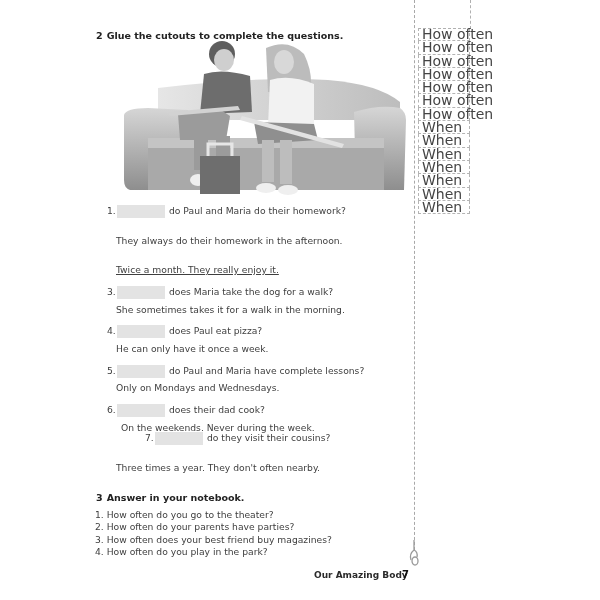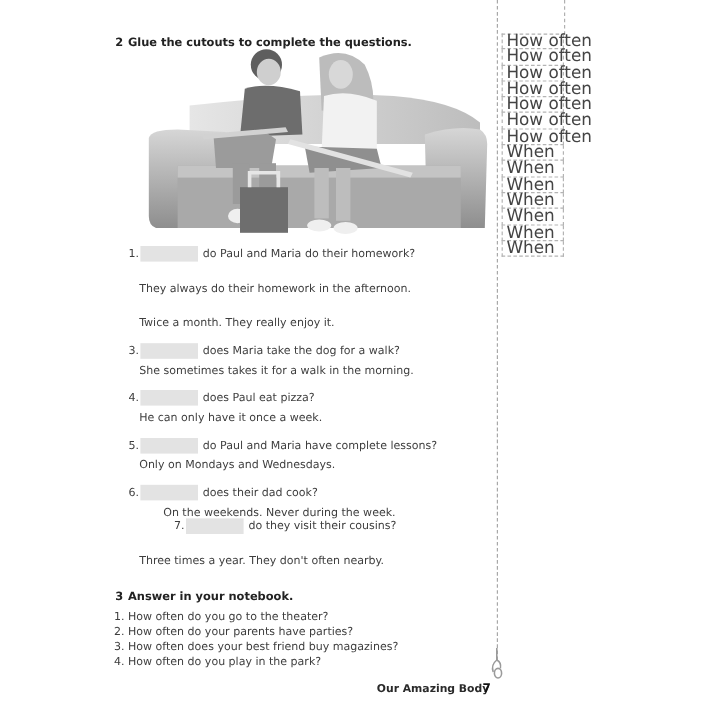--- a/index.html
+++ b/index.html
@@ -92,41 +92,41 @@
 
     <rect x="82" y="116" width="40" height="38" fill="#6e6e6e"></rect>
     <path d="M90 116 L90 104 L114 104 L114 116" fill="none" stroke="#e6e6e6" stroke-width="3"></path>
   </svg>
 
   <div class="q" style="top:205px;">
     <span class="num">1.</span><span class="blank"></span><span>do Paul and Maria do their homework?</span>
   </div>
   <div class="a" style="top:207px;margin-top:28px;">They always do their homework in the afternoon.</div>
 
-  <div class="a" style="top:264px;">Twice a month. They really enjoy it.</div>
+  <div class="a" style="top:264px;text-decoration:underline;">Twice a month. They really enjoy it.</div>
 
   <div class="q" style="top:286px;">
     <span class="num">3.</span><span class="blank"></span><span>does Maria take the dog for a walk?</span>
   </div>
   <div class="a" style="top:304px;">She sometimes takes it for a walk in the morning.</div>
 
   <div class="q" style="top:325px;">
     <span class="num">4.</span><span class="blank"></span><span>does Paul eat pizza?</span>
   </div>
   <div class="a" style="top:343px;">He can only have it once a week.</div>
 
   <div class="q" style="top:365px;">
     <span class="num">5.</span><span class="blank"></span><span>do Paul and Maria have complete lessons?</span>
   </div>
   <div class="a" style="top:382px;">Only on Mondays and Wednesdays.</div>
 
   <div class="q" style="top:404px;">
     <span class="num">6.</span><span class="blank"></span><span>does their dad cook?</span>
   </div>
-  <div class="a" style="top:422px; left:136px;">On the weekends. Never during the week.</div>
+  <div class="a" style="top:422px; left:121px;">On the weekends. Never during the week.</div>
 
   <div class="q" style="top:432px;margin-left:38px;">
     <span class="num">7.</span><span class="blank"></span><span>do they visit their cousins?</span>
   </div>
   <div class="a" style="top:462px;">Three times a year. They don't often nearby.</div>
 
   <div class="section-heading" style="left:96px; top:492px;">
     <span class="section-num">3</span><span>Answer in your notebook.</span>
   </div>
   <div class="notebook-list">

